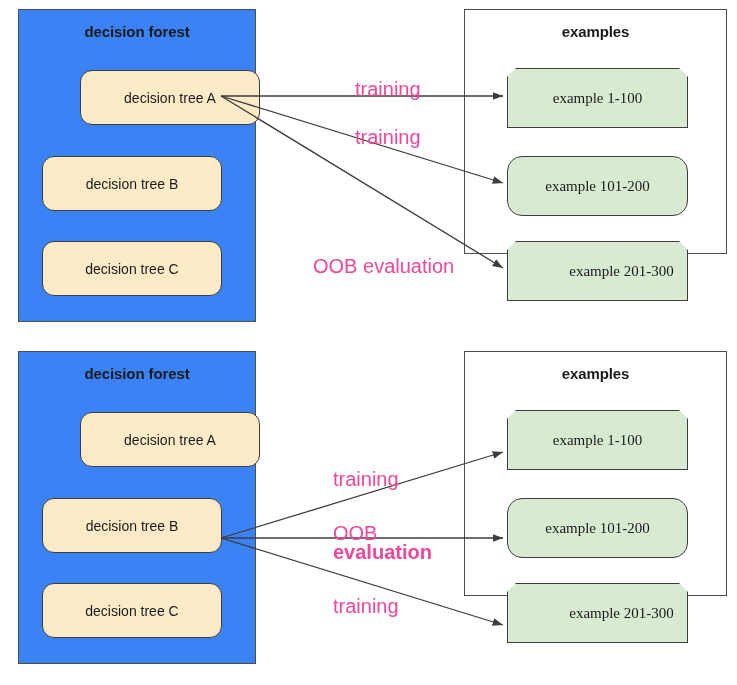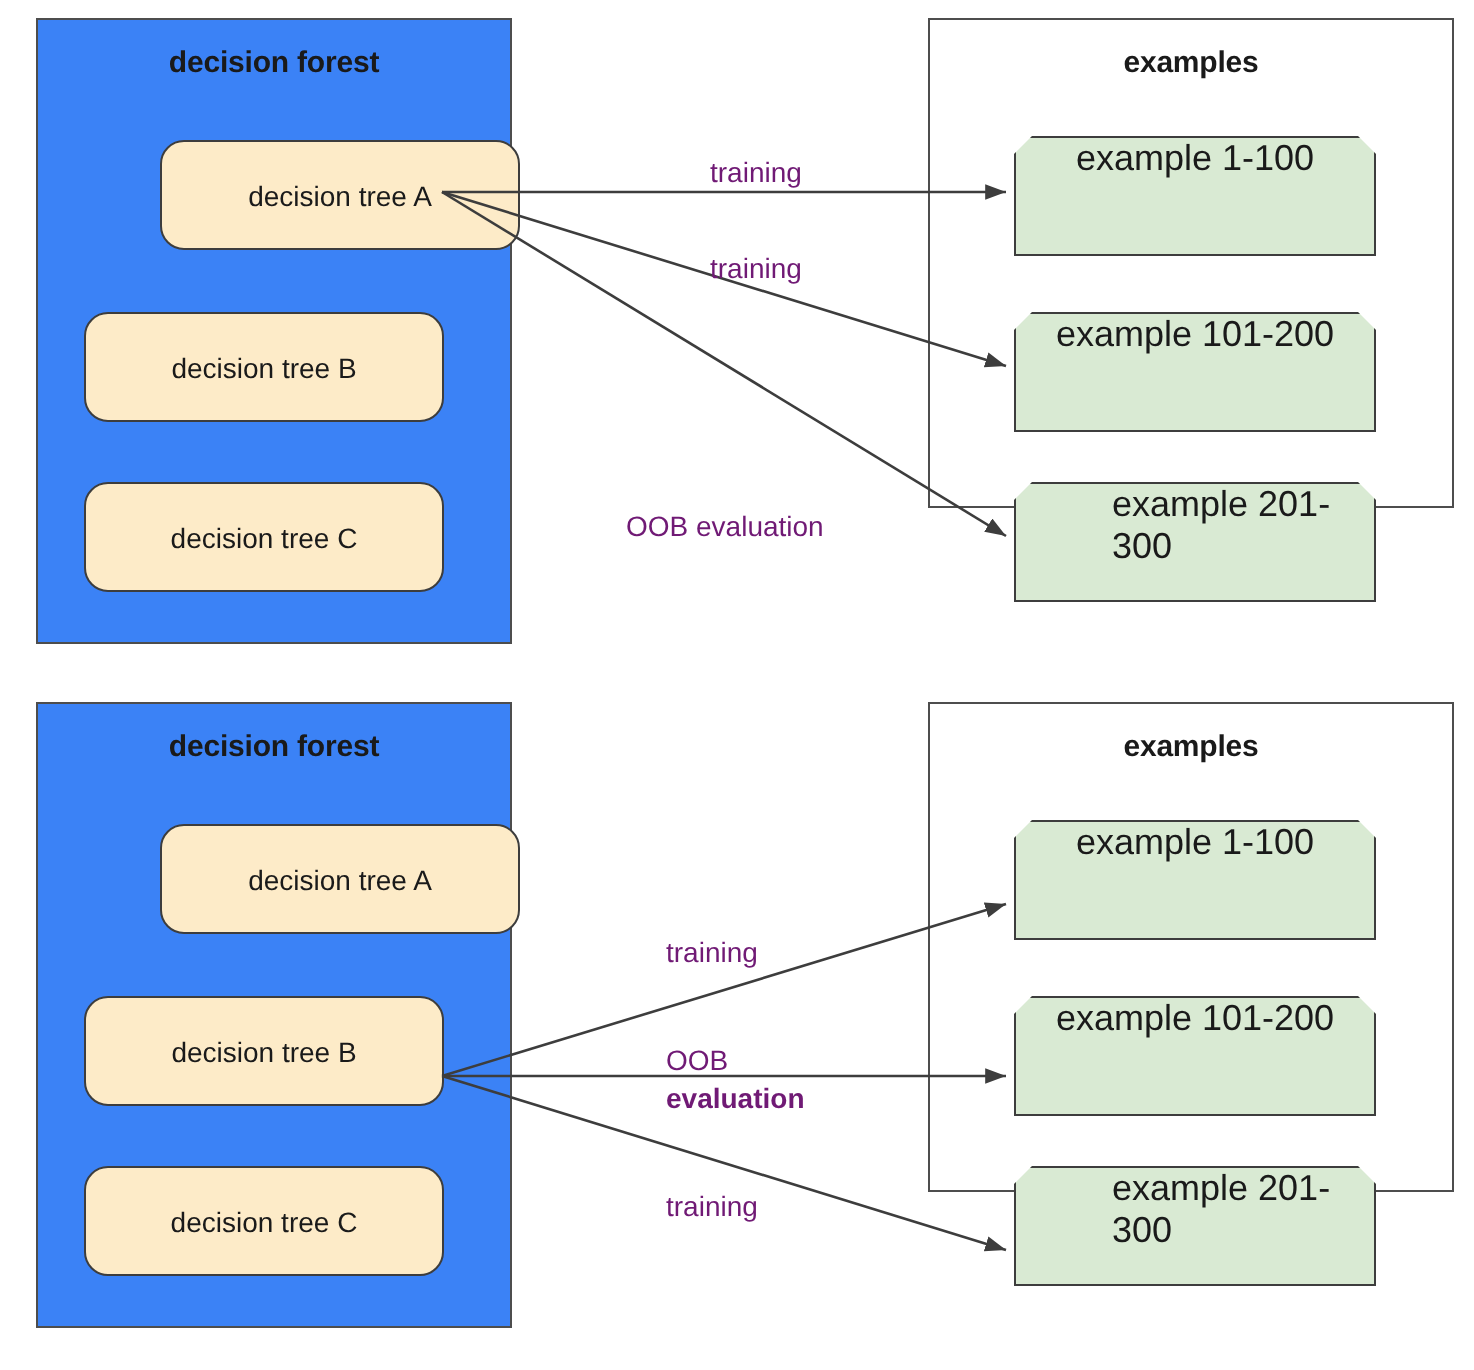--- a/index.html
+++ b/index.html
@@ -20,31 +20,31 @@
   .tree-node{position:absolute;left:23px;width:180px;height:55px;
     background:#fdebc8;border:1.4px solid #3d3d3d;border-radius:12px;
     box-sizing:border-box;display:flex;align-items:center;justify-content:center;
     font-size:14px;color:#1a1a1a;}
   .tree-1{top:60px;margin-left:38px;}
   .tree-2{top:146px;}
   .tree-3{top:231px;text-align:center;}
 
   .example-node{position:absolute;left:42px;width:181px;height:60px;
     background:#d9ead3;border:1.4px solid #3d3d3d;box-sizing:border-box;
-    display:flex;align-items:flex-start;justify-content:center;
-    font-size:18px;color:#1a1a1a;
-    clip-path:polygon(0 9px, 9px 0, calc(100% - 9px) 0, 100% 9px, 100% 100%, 0 100%);}
+    display:flex;align-items:center;justify-content:center;
+    font-size:15px;color:#1a1a1a;
+    clip-path:polygon(0 9px, 9px 0, calc(100% - 9px) 0, 100% 9px, 100% 100%, 0 100%);font-family:Liberation Serif, serif;}
   .ex-1{top:58px;}
-  .ex-2{top:146px;}
+  .ex-2{top:146px;border-radius:15px;}
   .ex-3{top:231px;padding-left:48px;}
 
   .edge-layer{position:absolute;left:0;top:0;width:737px;height:343px;
     pointer-events:none;}
 
-  .edge-label{position:absolute;font-size:14px;color:#701a75;
+  .edge-label{position:absolute;font-size:20px;color:#ec4899;
     background:transparent;white-space:nowrap;}
 </style>
 </head>
 <body>
 
 <div class="panel" id="panel-1">
 
   <div class="forest-box">
     <div class="box-title">decision forest</div>
 

